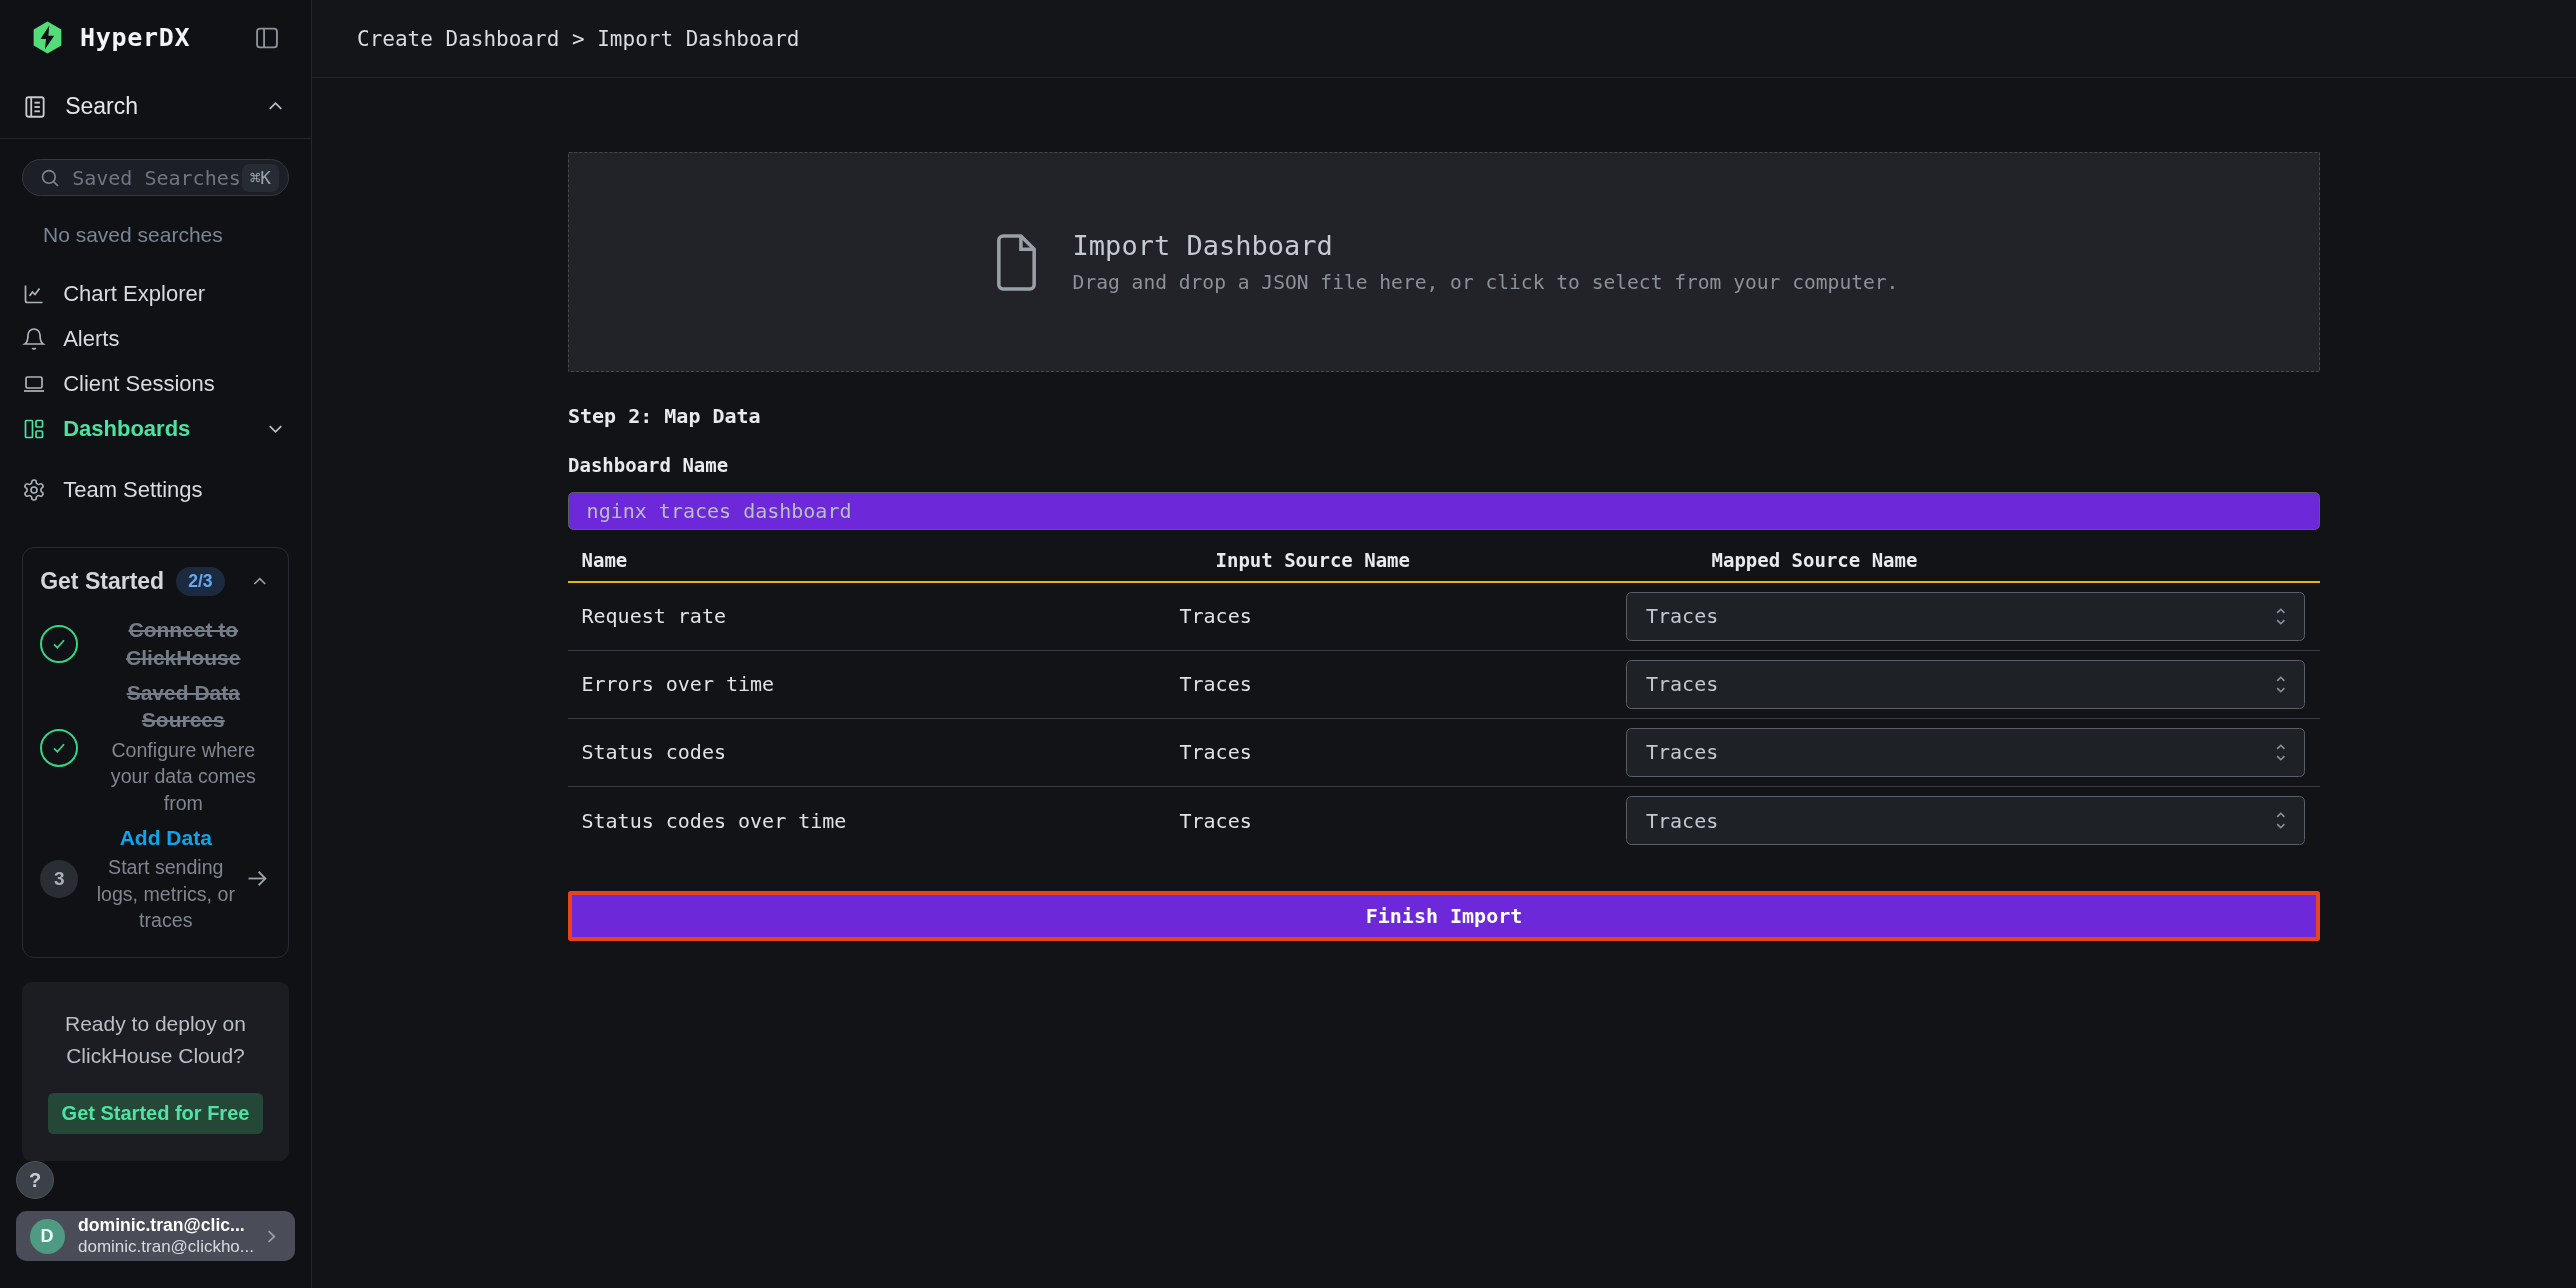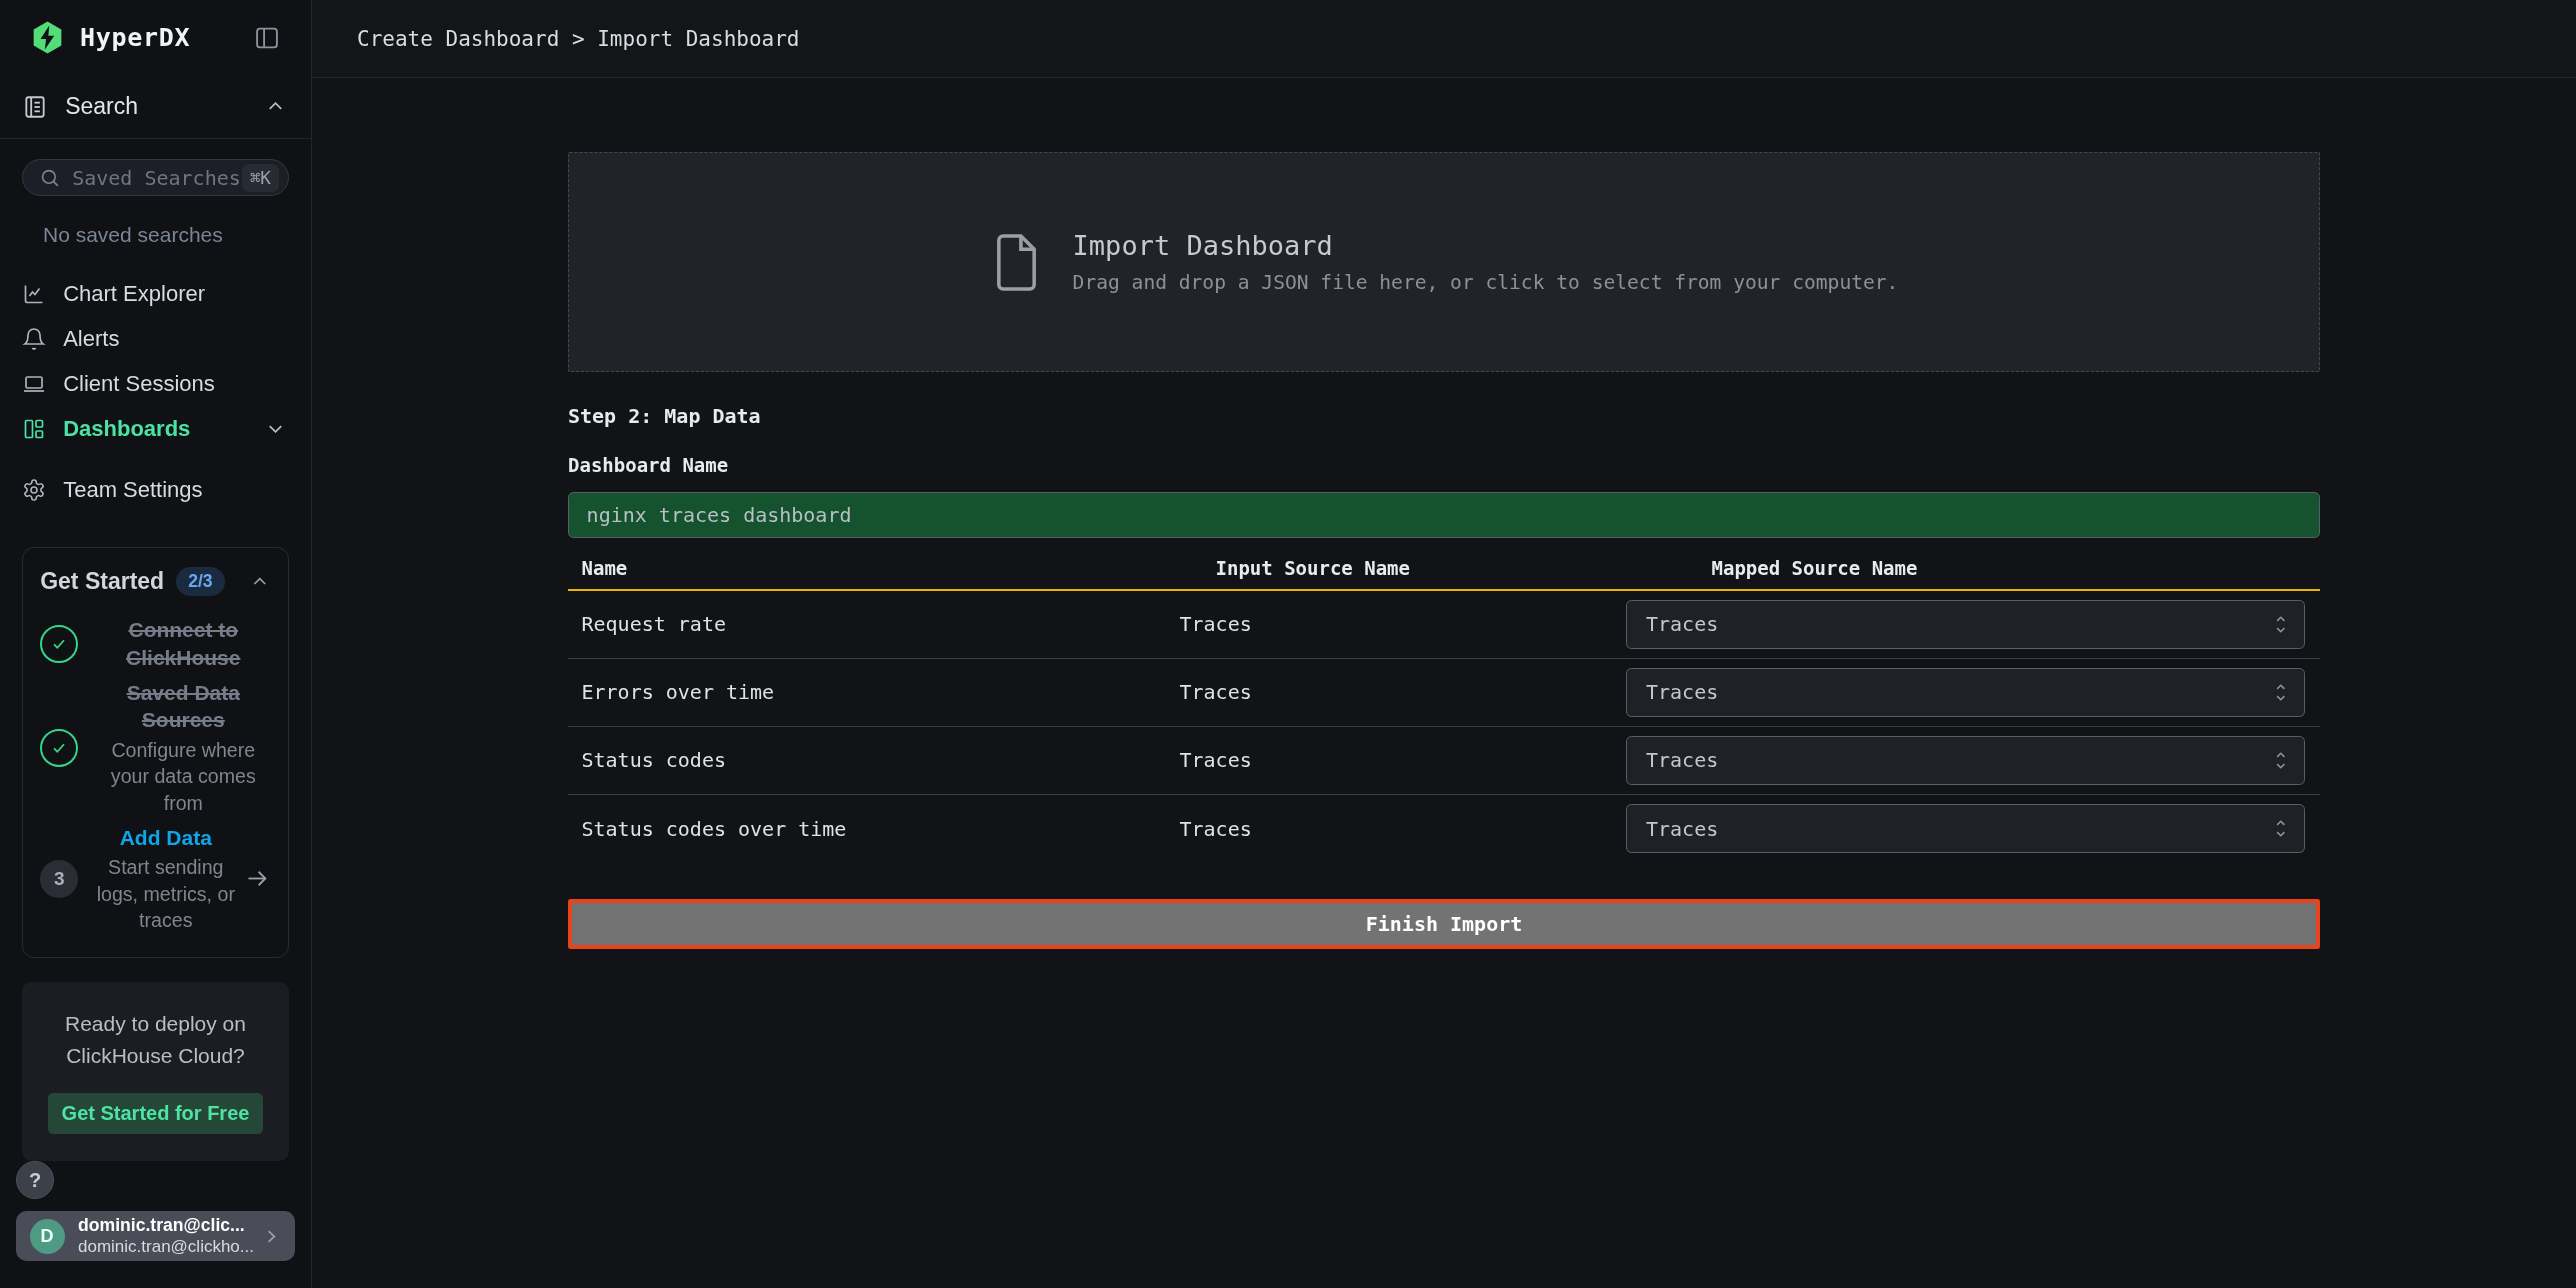--- a/index.html
+++ b/index.html
@@ -90,36 +90,36 @@
   .dropzone { margin-top:74px; height:220px; background:#212329; border:1.4px dashed #45484f; border-radius:1.4px;
     display:flex; align-items:center; justify-content:center; cursor:pointer; }
   .dz-inner { display:flex; align-items:center; }
   .dz-icon { color:#9aa0a8; display:flex; }
   .dz-text { margin-left:30px; }
   .dz-title { color:#c6cad1; font-size:27px; }
   .dz-sub { color:#8c9199; font-size:19.6px; margin-top:10.8px; }
 
   .step-label { margin-top:32px; color:#e8eaee; font-size:20px; font-weight:bold; }
   .name-label { margin-top:26px; color:#e8eaee; font-size:19px; font-weight:bold; }
-  .name-input { margin-top:16px; width:100%; height:46px; background:#14532d; border:1.4px solid #5a5e66;
+  .name-input { margin-top:16px; width:100%; height:38px; background:#6d28d9; border:1.4px solid #5a5e66;
     border-radius:5.4px; color:#b9bfc8; font-size:20px; padding:0 17.6px; outline:none; display:block; }
 
   .map-table { margin-top:13.5px; }
   .t-head { display:grid; grid-template-columns:598px 460px 1fr; align-items:center; height:39px;
     border-bottom:2px solid #eab308; padding:0 0 4px;gap:36px; }
   .t-head .th { color:#e8eaee; font-size:19px; font-weight:bold; padding-left:13.5px; }
   .t-row { display:grid; grid-template-columns:598px 460px 1fr; align-items:center; height:68px; border-bottom:1.4px solid #3a3d44; }
   .t-row:last-child { border-bottom:none; }
   .t-row .td { color:#dfe2e6; font-size:20px; padding-left:13.5px; }
   .sel { height:49px; width:calc(100% - 15px); background:#1e2126; border:1.4px solid #5a5e66; border-radius:5.4px;
     display:flex; align-items:center; padding:0 12px 0 19px; cursor:pointer; }
   .sel .sel-val { color:#c3c8cf; font-size:20px; flex:1; }
   .sel .updown { color:#8d939c; display:flex; }
 
-  .finish-btn { margin-top:36px; width:100%; height:50px; background:#737373; border:4px solid #e8431c; border-radius:2.7px;
+  .finish-btn { margin-top:36px; width:100%; height:50px; background:#6d28d9; border:4px solid #e8431c; border-radius:2.7px;
     color:#ffffff; font-size:20px; font-weight:bold; display:flex; align-items:center; justify-content:center; cursor:pointer; }
 
   svg { display:block; }
 </style>
 </head>
 <body>
 
 <div class="app">
 
   <aside class="sidebar">

